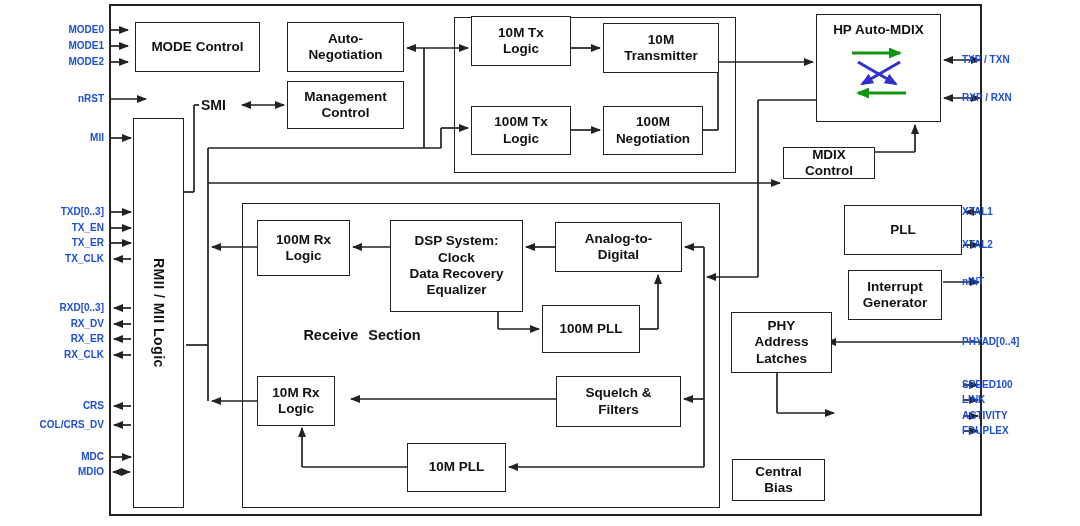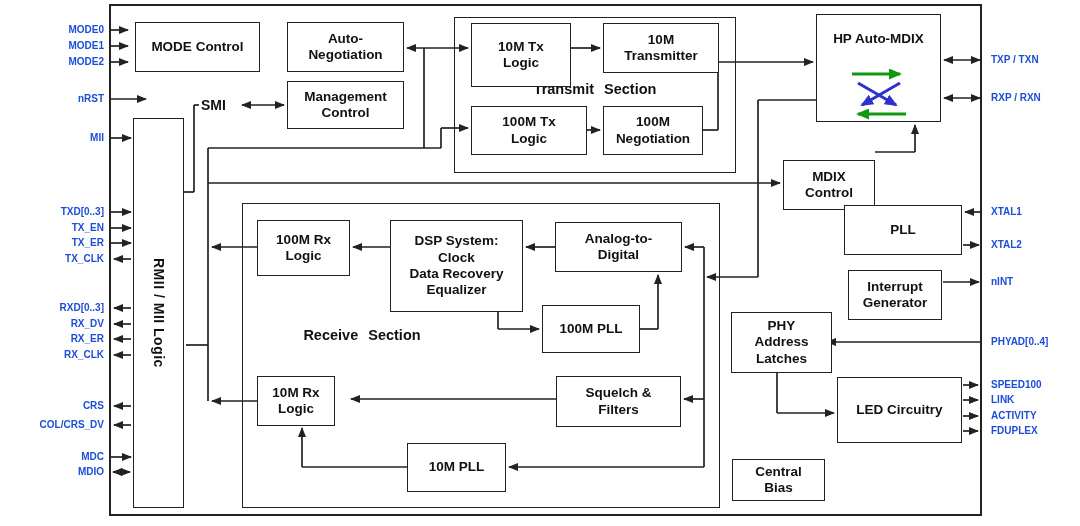--- a/index.html
+++ b/index.html
@@ -8,27 +8,27 @@
   .chip{position:absolute;left:109px;top:4px;width:873px;height:512px;
         border:2px solid #222;box-sizing:border-box;z-index:0;background:transparent;}
   svg.lines{position:absolute;left:0;top:0;z-index:1;}
   .section{position:absolute;border:1.8px solid #222;box-sizing:border-box;
            background:transparent;z-index:2;}
   .box{position:absolute;display:flex;align-items:center;justify-content:center;
        text-align:center;border:1.8px solid #222;background:#fff;color:#111;
        font-size:13.5px;font-weight:600;line-height:1.22;white-space:pre-line;
        box-sizing:border-box;z-index:3;}
   .box.vert{writing-mode:vertical-rl;font-size:14px;letter-spacing:.5px;}
-  .box.hp{flex-direction:column;justify-content:space-between;padding-top:16px;gap:8px;}
+  .box.hp{flex-direction:column;justify-content:flex-start;padding-top:7px;gap:8px;}
   .seclabel{position:absolute;font-size:14.5px;font-weight:700;color:#111;
             word-spacing:6px;text-align:center;z-index:3;white-space:nowrap;}
   .pin{position:absolute;font-size:10px;font-weight:600;color:#1d4ed8;
        white-space:nowrap;line-height:16px;z-index:3;}
   .pin.l{right:976px;text-align:right;}
-  .pin.r{left:991px;text-align:left;}
+  .pin.r{left:962px;text-align:left;}
   .netlabel{position:absolute;font-size:14px;font-weight:600;color:#111;z-index:3;
             white-space:nowrap;}
 </style>
 </head>
 <body>
 
 <div class="canvas">
 
   <div class="chip"></div>
 
@@ -115,33 +115,32 @@
       <line x1="194" y1="105" x2="199" y2="105"></line>
       <line x1="242" y1="105" x2="284" y2="105" marker-start="url(#mS)" marker-end="url(#mE)"></line>
 
       <line x1="777" y1="373" x2="777" y2="413"></line>
       <line x1="777" y1="413" x2="834" y2="413" marker-end="url(#mE)"></line>
     </g>
   </svg>
 
   <div class="section" style="left:454px;top:17px;width:282px;height:156px"></div>
   <div class="section" style="left:242px;top:203px;width:478px;height:305px"></div>
-  <div class="seclabel" style="left:456px;top:81px;width:278px">Transmit Section</div>
   <div class="seclabel" style="left:252px;top:327px;width:220px">Receive Section</div>
 
   <div class="box" style="left:135px;top:22px;width:125px;height:50px">MODE Control</div>
   <div class="box" style="left:287px;top:22px;width:117px;height:50px">Auto-
 Negotiation</div>
   <div class="box" style="left:287px;top:81px;width:117px;height:48px">Management
 Control</div>
-  <div class="box" style="left:471px;top:23px;width:100px;height:64px">10M Tx
+  <div class="box" style="left:471px;top:16px;width:100px;height:50px">10M Tx
 Logic</div>
   <div class="box" style="left:603px;top:23px;width:116px;height:50px">10M
 Transmitter</div>
-  <div class="box" style="left:471px;top:106px;width:116px;height:49px">100M Tx
+  <div class="box" style="left:471px;top:106px;width:100px;height:49px">100M Tx
 Logic</div>
   <div class="box" style="left:603px;top:106px;width:100px;height:49px">100M
 Negotiation</div>
 
   <div class="box hp" style="left:816px;top:14px;width:125px;height:108px">
     <span>HP Auto-MDIX</span>
     <svg width="66" height="54" viewBox="0 0 66 54">
       <defs>
         <marker id="ga" markerUnits="userSpaceOnUse" markerWidth="13" markerHeight="11" refX="11" refY="5.5" orient="auto">
           <path d="M0,0 L13,5.5 L0,11 Z" fill="#119711"></path>
@@ -150,29 +149,28 @@
           <path d="M0,0 L13,5.5 L0,11 Z" fill="#3030cf"></path>
         </marker>
       </defs>
       <line x1="6" y1="7" x2="54" y2="7" stroke="#119711" stroke-width="3" marker-end="url(#ga)"></line>
       <line x1="54" y1="16" x2="16" y2="38" stroke="#3030cf" stroke-width="3" marker-end="url(#ba)"></line>
       <line x1="12" y1="16" x2="50" y2="38" stroke="#3030cf" stroke-width="3" marker-end="url(#ba)"></line>
       <line x1="60" y1="47" x2="12" y2="47" stroke="#119711" stroke-width="3" marker-end="url(#ga)"></line>
     </svg>
   </div>
 
-  <div class="box" style="left:783px;top:160px;width:92px;height:50px">MDIX
+  <div class="box" style="left:783px;top:147px;width:92px;height:32px">MDIX
 Control</div>
   <div class="box" style="left:844px;top:205px;width:118px;height:50px">PLL</div>
   <div class="box" style="left:848px;top:270px;width:94px;height:50px">Interrupt
 Generator</div>
   <div class="box" style="left:731px;top:312px;width:101px;height:61px">PHY
 Address
 Latches</div>
-  <div class="box" style="left:837px;top:377px;width:125px;height:66px">LED Circuitry</div>
   <div class="box" style="left:732px;top:459px;width:93px;height:42px">Central
 Bias</div>
   <div class="box vert" style="left:133px;top:118px;width:51px;height:390px">RMII / MII Logic</div>
 
   <div class="box" style="left:257px;top:220px;width:93px;height:56px">100M Rx
 Logic</div>
   <div class="box" style="left:390px;top:220px;width:133px;height:92px">DSP System:
 Clock
 Data Recovery
 Equalizer</div>

